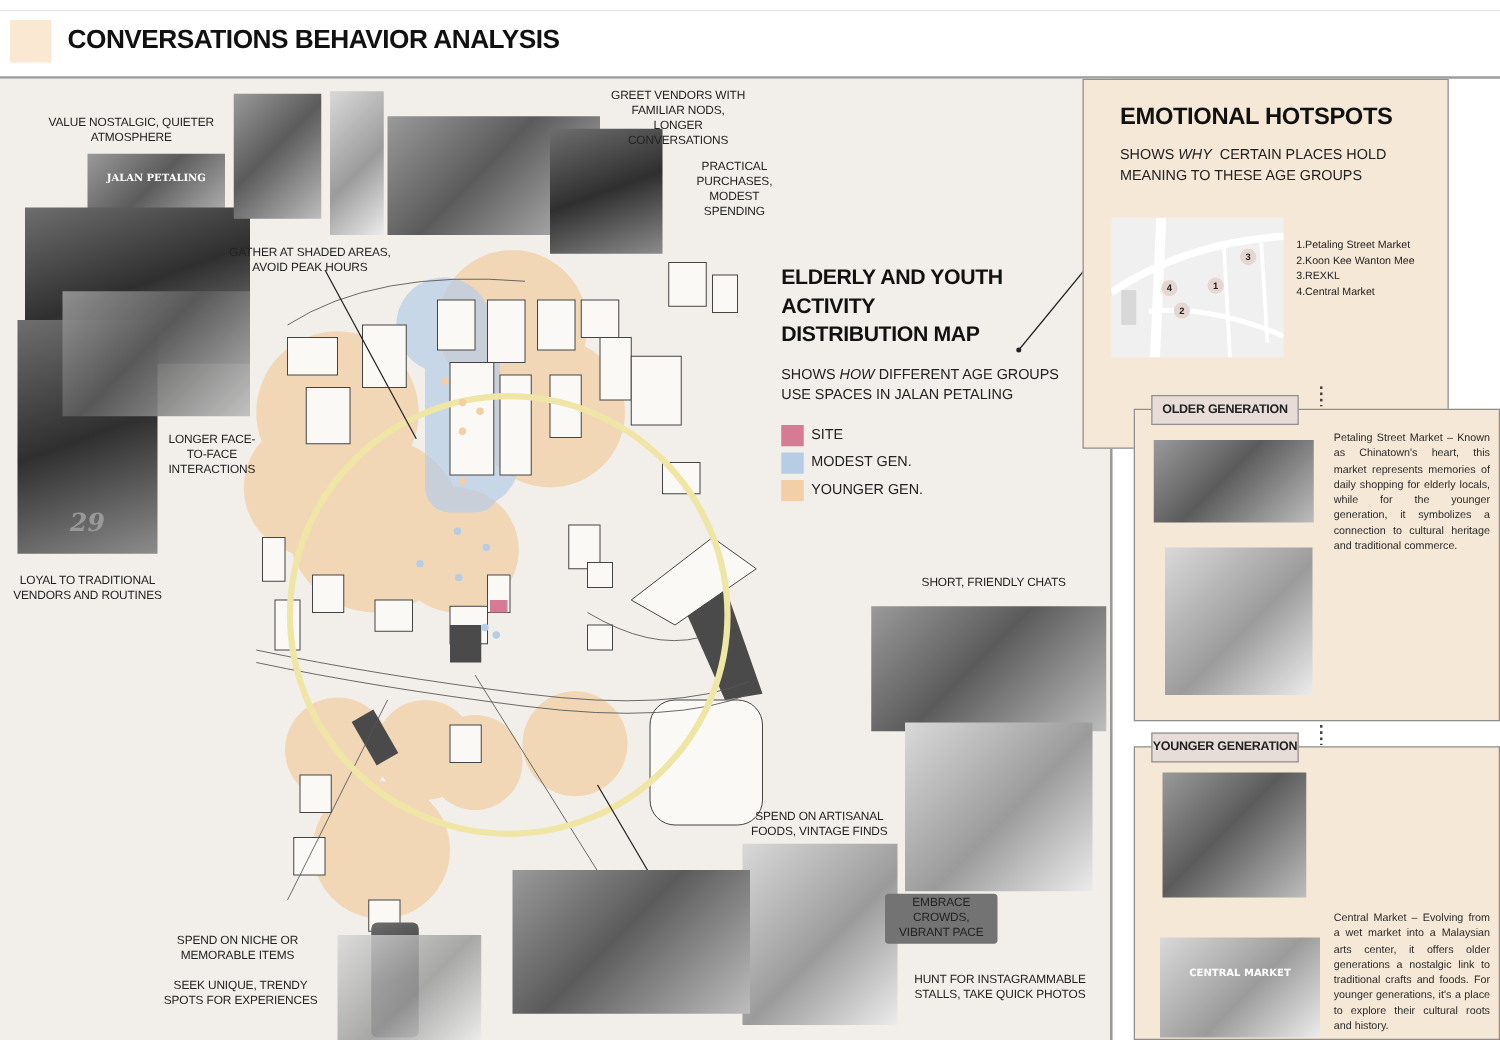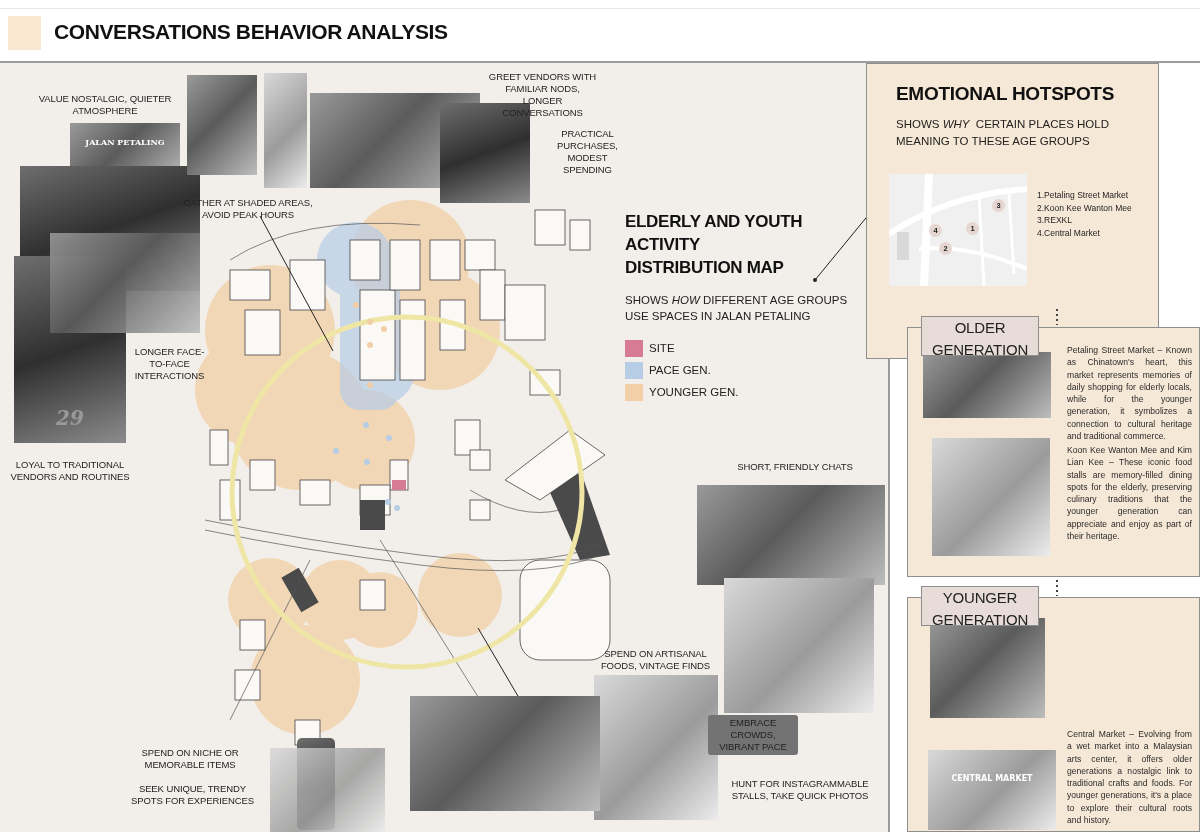--- a/index.html
+++ b/index.html
@@ -32,21 +32,21 @@
   .rp1 { left: 866px; top: 63px; width: 293px; height: 296px; }
   .rp1 .title { position: absolute; left: 29px; top: 19px; font-size: 19px; font-weight: 700; color: #111; letter-spacing: -0.3px; }
   .rp1 .sub { position: absolute; left: 29px; top: 52px; font-size: 11.5px; line-height: 17px; color: #222; }
   .rp1 .sub i { font-style: italic; }
   .minimap { position: absolute; left: 22px; top: 110px; width: 138px; height: 112px; background: #f0f0f0; overflow: hidden; }
   .pin { position: absolute; width: 13px; height: 13px; border-radius: 50%; background: #e5d6d2; font-size: 7.5px; font-weight: 700; text-align: center; line-height: 13px; color: #222; }
   .hot-list { position: absolute; left: 170px; top: 125px; font-size: 8.5px; line-height: 12.5px; color: #222; list-style: none; }
 
   .rp2 { left: 907px; top: 327px; width: 293px; height: 250px; }
   .rp3 { left: 907px; top: 597px; width: 293px; height: 235px; }
-  .tab { position: absolute; width: 118px; height: 40px; background: #e7dcd7; border: 1.5px solid #8e8e8e; font-size: 15px; text-align: center; line-height: 22px; color: #222; text-transform: uppercase; letter-spacing: -0.2px; }
+  .tab { position: absolute; width: 118px; height: 24px; background: #e7dcd7; border: 1.5px solid #8e8e8e; font-size: 10px; text-align: center; line-height: 22px; color: #222; text-transform: uppercase; letter-spacing: -0.2px; font-weight: bold; }
   .desc { position: absolute; left: 159px; width: 125px; font-size: 8.6px; line-height: 12.3px; color: #2a2a2a; text-align: justify; }
   .dots { position: absolute; width: 2px; height: 16px; background-image: linear-gradient(#444 40%, transparent 40%); background-size: 2px 5px; }
 </style>
 </head>
 <body>
 
 <div class="page">
   <div class="topline"></div>
   <div class="hdr-swatch"></div>
   <div class="hdr-title">CONVERSATIONS BEHAVIOR ANALYSIS</div>
@@ -188,21 +188,21 @@
       <div><span>SHOWS </span><i>HOW</i><span> DIFFERENT AGE GROUPS</span></div>
       <div>USE SPACES IN JALAN PETALING</div>
     </div>
     <div class="legend" style="top:274px;">
       <div class="legend-item">
           <span class="sw" style="background:#d77a94"></span>
           <span>SITE</span>
         </div>
       <div class="legend-item">
           <span class="sw" style="background:#b7cde6"></span>
-          <span>PACE GEN.</span>
+          <span>MODEST GEN.</span>
         </div>
       <div class="legend-item">
           <span class="sw" style="background:#f2cfa6"></span>
           <span>YOUNGER GEN.</span>
         </div>
     </div>
   </div>
 
   <div class="rp rp1">
     <div class="title">EMOTIONAL HOTSPOTS</div>
@@ -231,21 +231,20 @@
       <li>4.Central Market</li>
     </ul>
   </div>
 
   <div class="dots" style="left:1056px;top:309px;"></div>
 
   <div class="rp rp2">
     <div class="photo" style="left:15px;top:24px;width:128px;height:66px;"></div>
     <div class="photo light" style="left:24px;top:110px;width:118px;height:118px;"></div>
     <div class="desc" style="top:16px;">Petaling Street Market – Known as Chinatown's heart, this market represents memories of daily shopping for elderly locals, while for the younger generation, it symbolizes a connection to cultural heritage and traditional commerce.</div>
-    <div class="desc" style="top:116px;">Koon Kee Wanton Mee and Kim Lian Kee – These iconic food stalls are memory-filled dining spots for the elderly, preserving culinary traditions that the younger generation can appreciate and enjoy as part of their heritage.</div>
   </div>
   <div class="tab" style="left:921px;top:316px;">OLDER GENERATION</div>
 
   <div class="dots" style="left:1056px;top:580px;"></div>
 
   <div class="rp rp3">
     <div class="photo" style="left:22px;top:20px;width:115px;height:100px;"></div>
     <div class="photo light" style="left:20px;top:152px;width:128px;height:80px;">
       <span class="cap" style="top:24px;color:#fff;font-family:'DejaVu Sans',sans-serif;">CENTRAL MARKET</span>
     </div>

